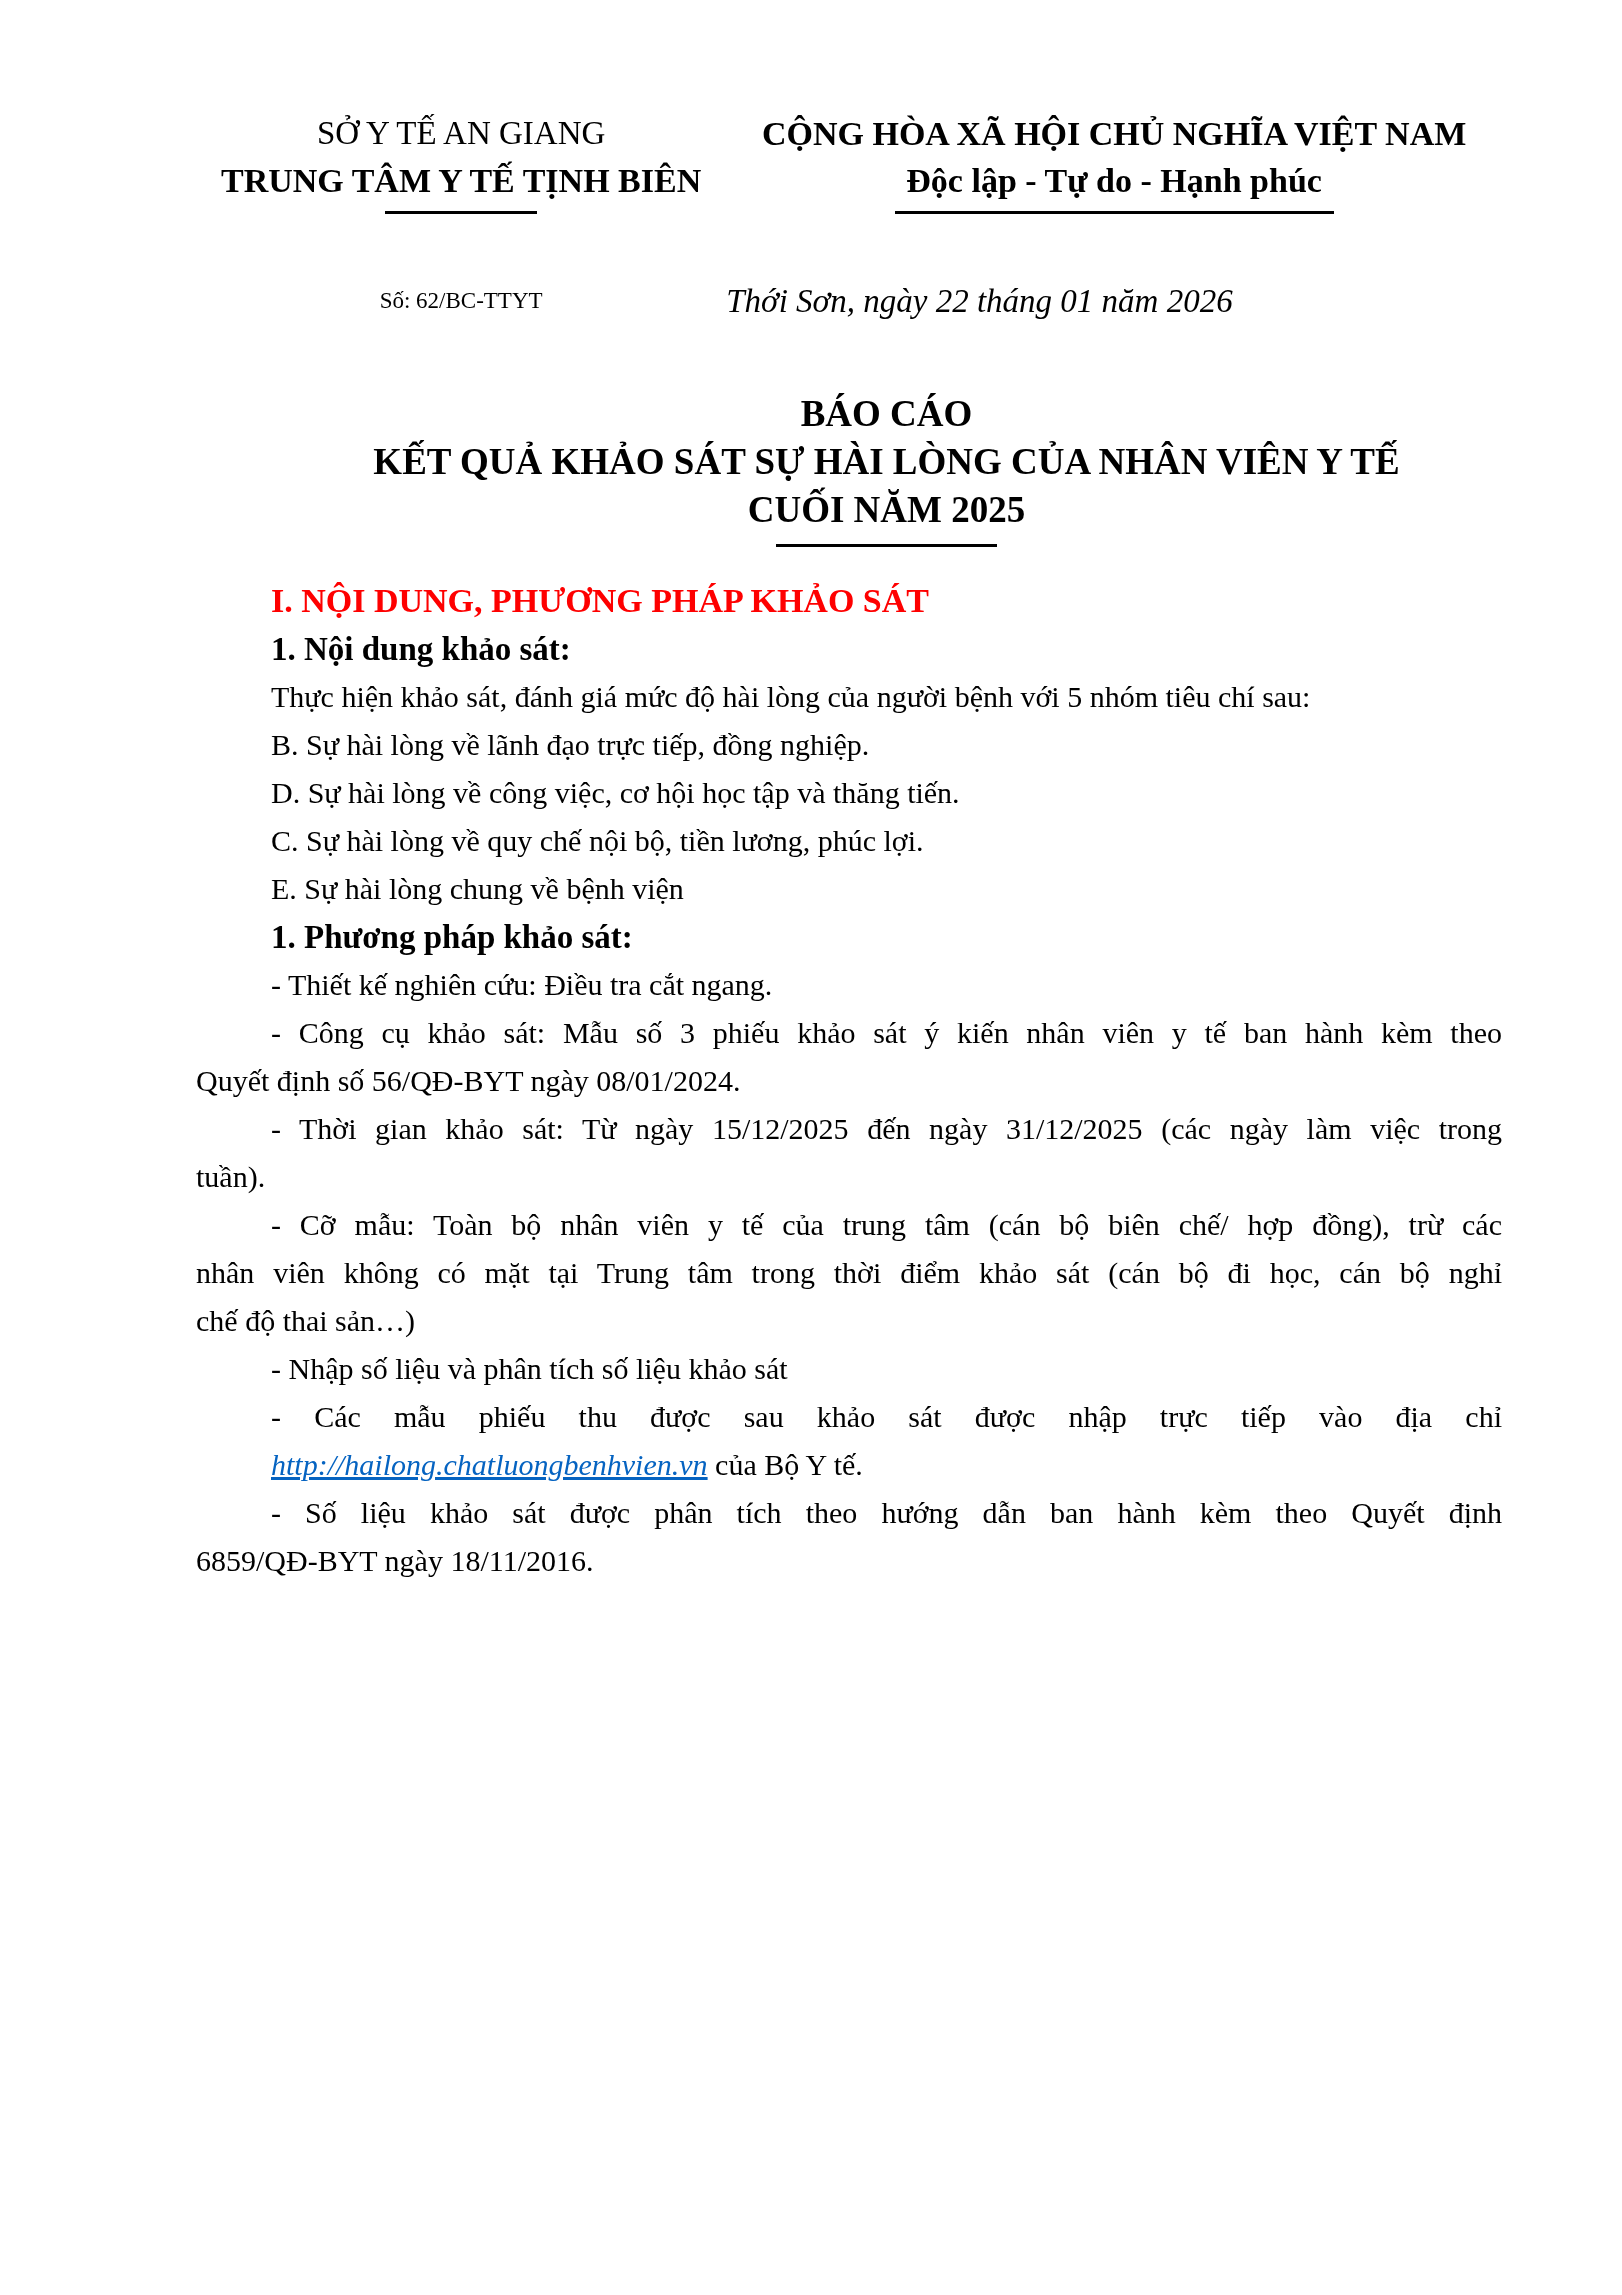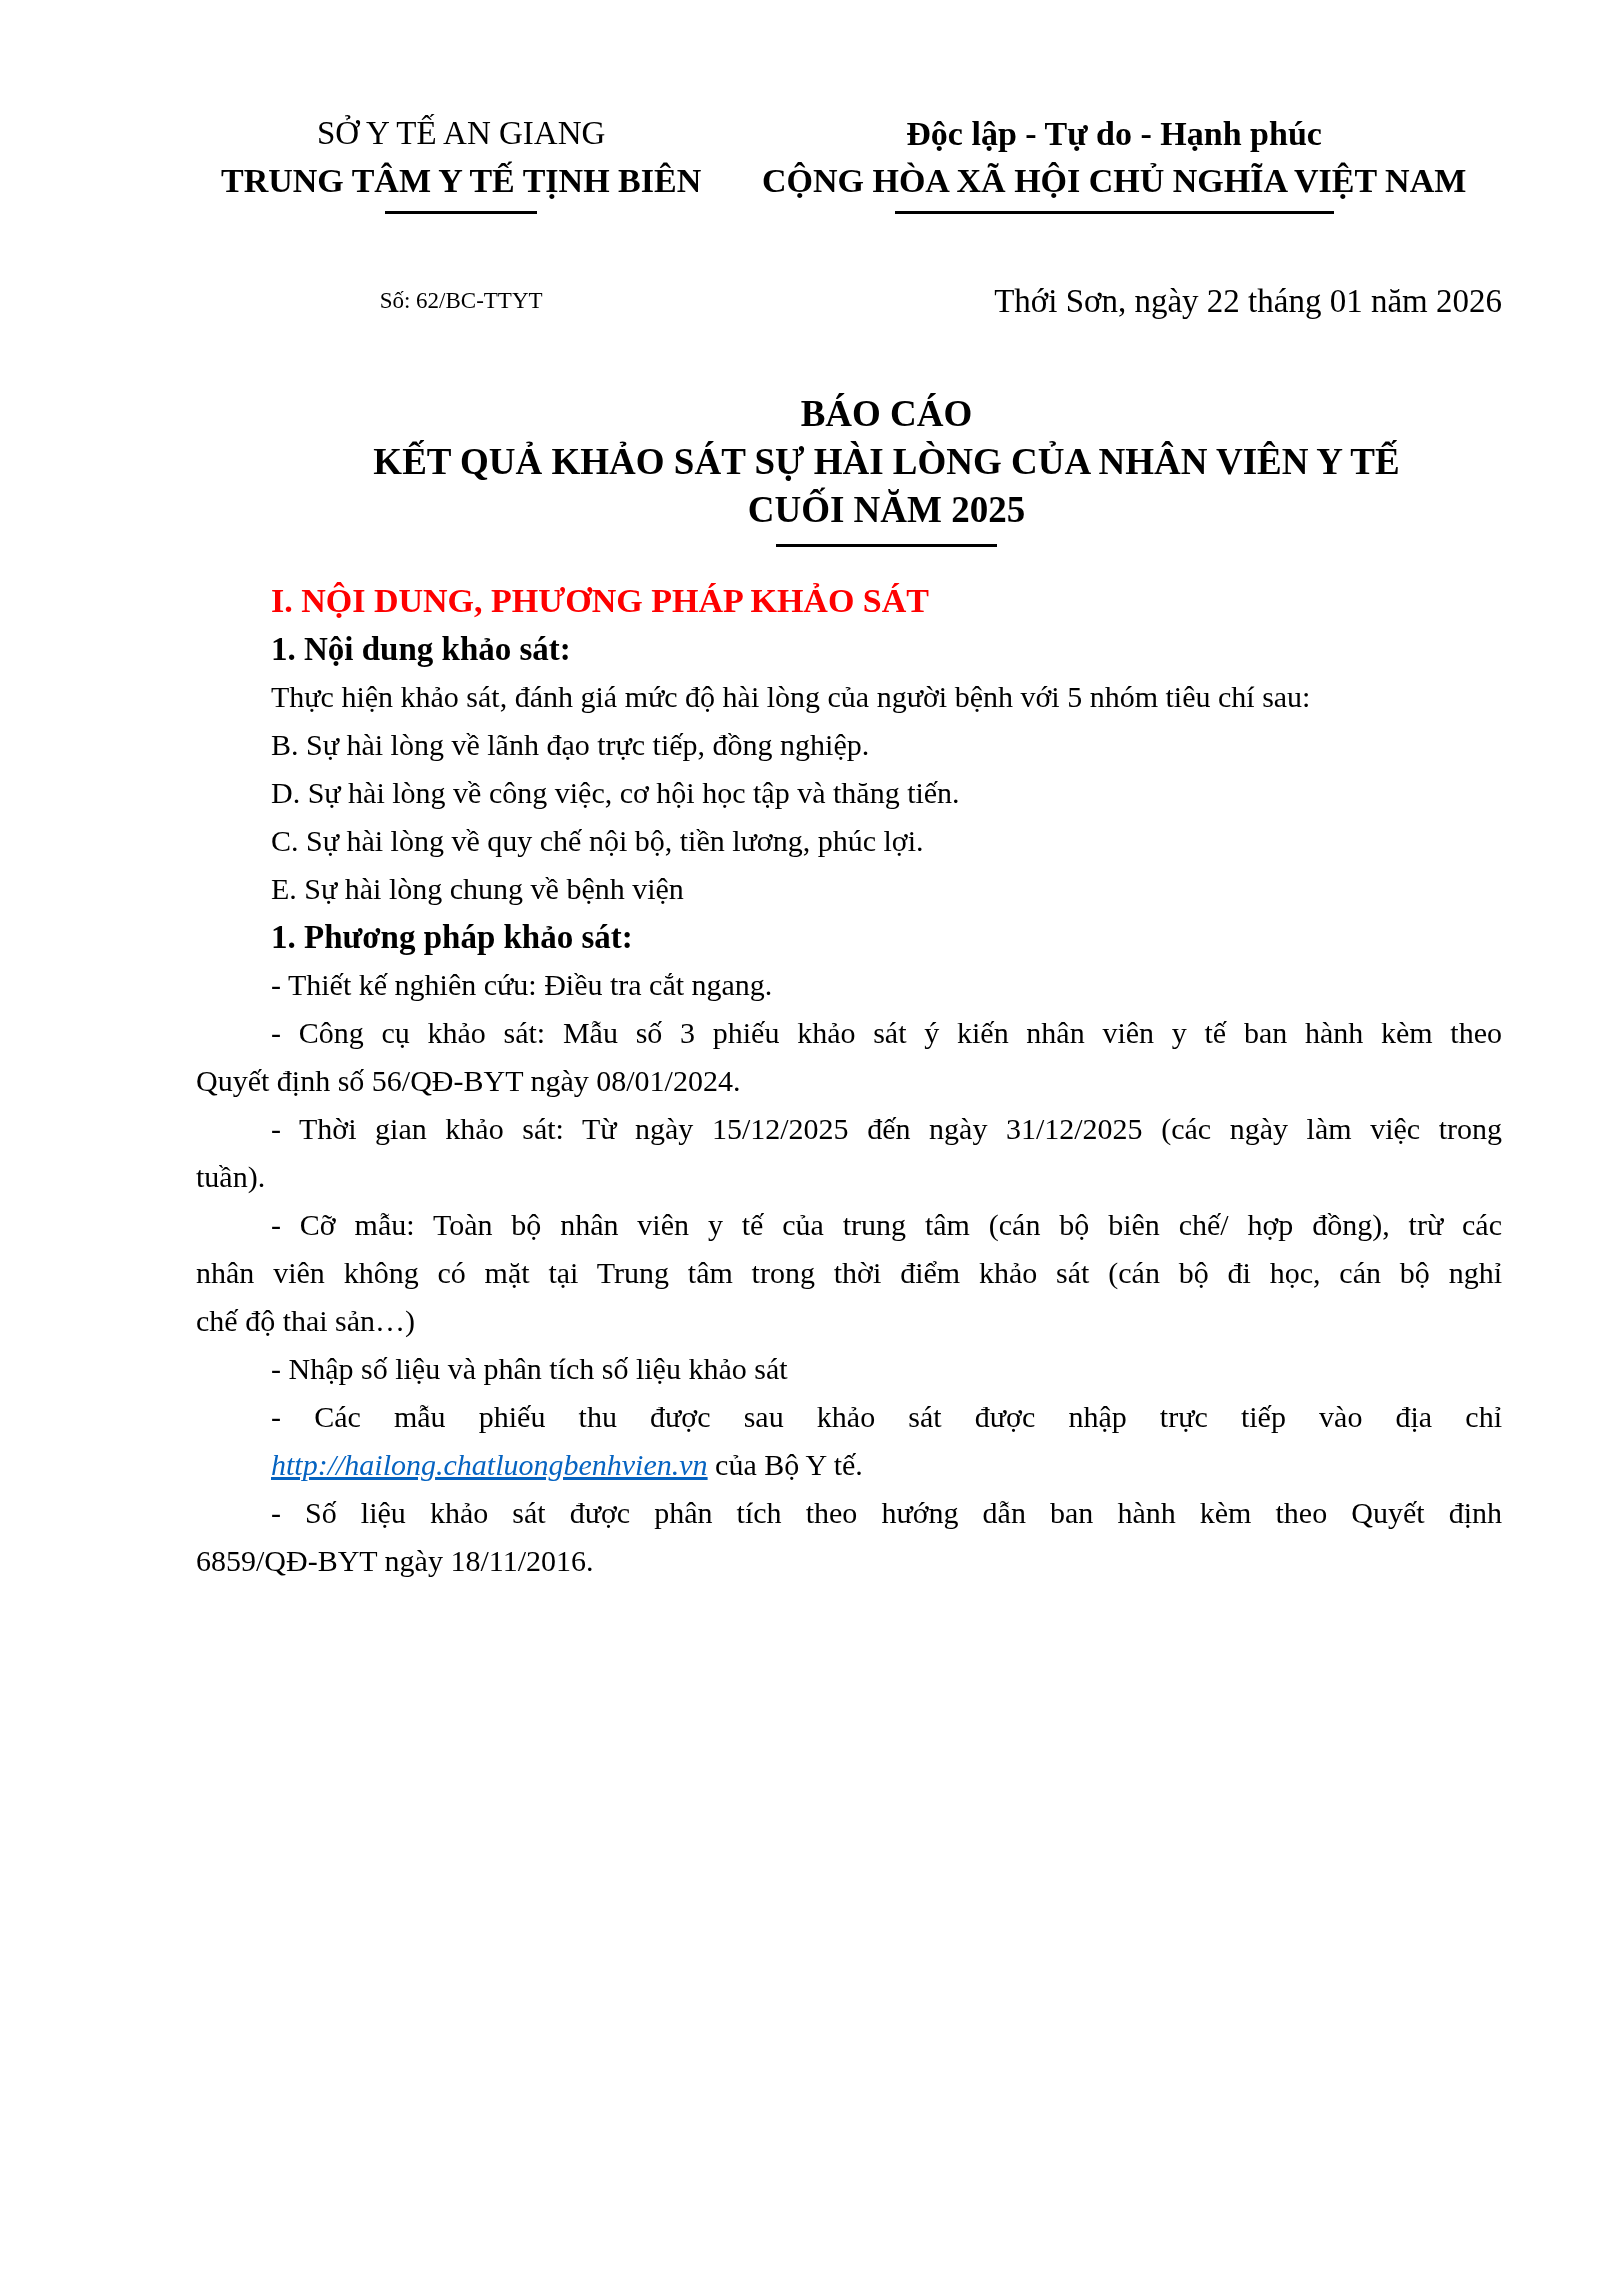--- a/index.html
+++ b/index.html
@@ -18,21 +18,21 @@
   .hdr-row { display: flex; width: 100%; }
   .hdr-left  { width: 40.6%; text-align: center; }
   .hdr-right { flex: 1; text-align: center; }
   .hdr-line   { font-size: 33px; line-height: 47px; white-space: nowrap; }
   .hdr-line.b { font-weight: bold; font-size: 34px; }
   .rule-left  { width: 152px; border-top: 3.3px solid #000; margin: 6.5px auto 0; }
   .rule-right { width: 439px; border-top: 3.3px solid #000; margin: 6.5px auto 0; }
   
   .doc-row { display: flex; width: 100%; margin-top: 63px; }
   .doc-num  { width: 40.6%; text-align: center; font-size: 23px; line-height: 48px; }
-  .doc-date { flex: 1; text-align: right; font-size: 33px; line-height: 48px; }
+  .doc-date { flex: 1; text-align: left; font-style: italic; font-size: 33px; line-height: 48px; }
   
   .title-wrap { margin-left: 75px; margin-top: 65px; text-align: center; font-weight: bold; }
   .title-line { font-size: 37px; line-height: 48px; }
   .title-rule { width: 221px; border-top: 3.9px solid #000; margin: 10.5px auto 0; }
   
   .sec-heading {
     margin-top: 30px;
     text-indent: 75px;
     font-weight: bold;
     font-size: 34px;
@@ -63,22 +63,22 @@
 
 <div class="page">
 
   <div class="hdr-row">
     <div class="hdr-left">
       <div class="hdr-line">SỞ Y TẾ AN GIANG</div>
       <div class="hdr-line b">TRUNG TÂM Y TẾ TỊNH BIÊN</div>
       <div class="rule-left"></div>
     </div>
     <div class="hdr-right">
+      <div class="hdr-line b">CỘNG HÒA XÃ HỘI CHỦ NGHĨA VIỆT NAM</div>
       <div class="hdr-line b">Độc lập - Tự do - Hạnh phúc</div>
-      <div class="hdr-line b">CỘNG HÒA XÃ HỘI CHỦ NGHĨA VIỆT NAM</div>
       <div class="rule-right"></div>
     </div>
   </div>
 
   <div class="doc-row">
     <div class="doc-num">Số: 62/BC-TTYT</div>
     <div class="doc-date">Thới Sơn, ngày 22 tháng 01 năm 2026</div>
   </div>
 
   <div class="title-wrap">

